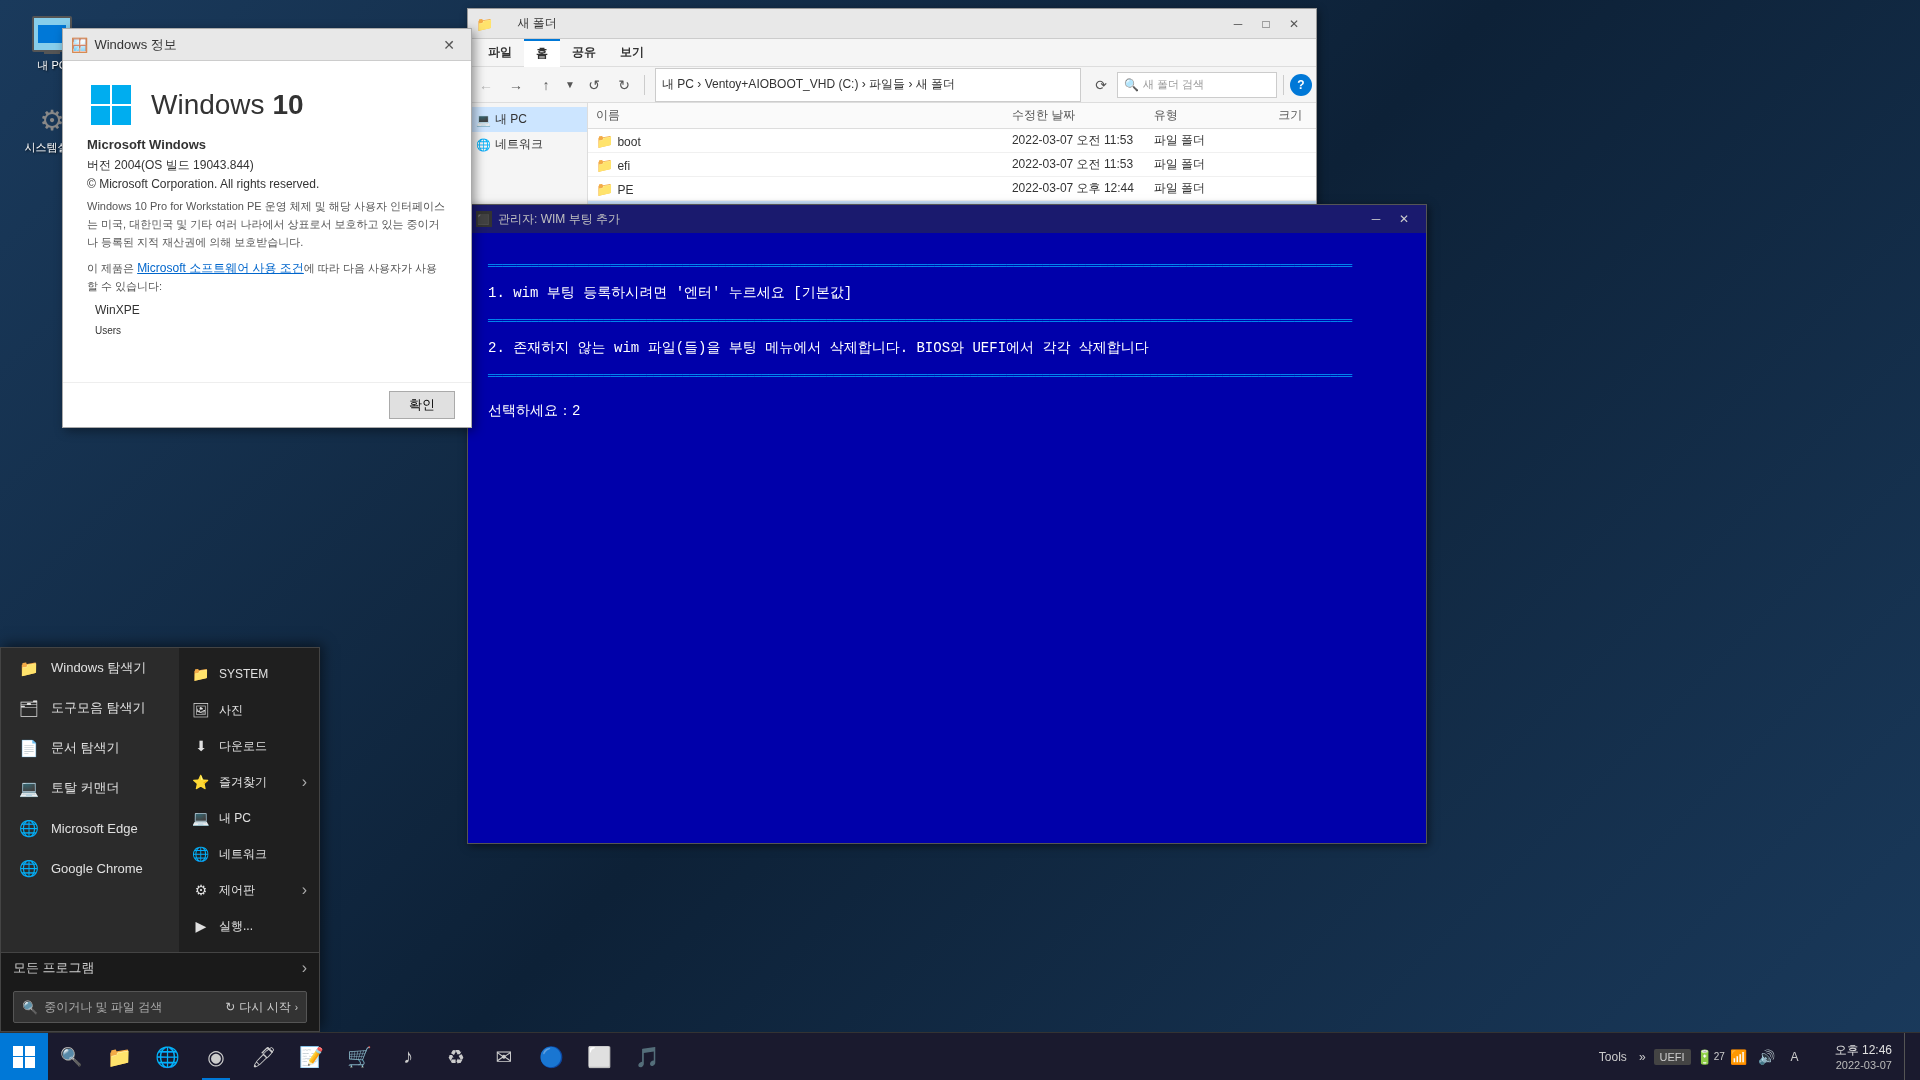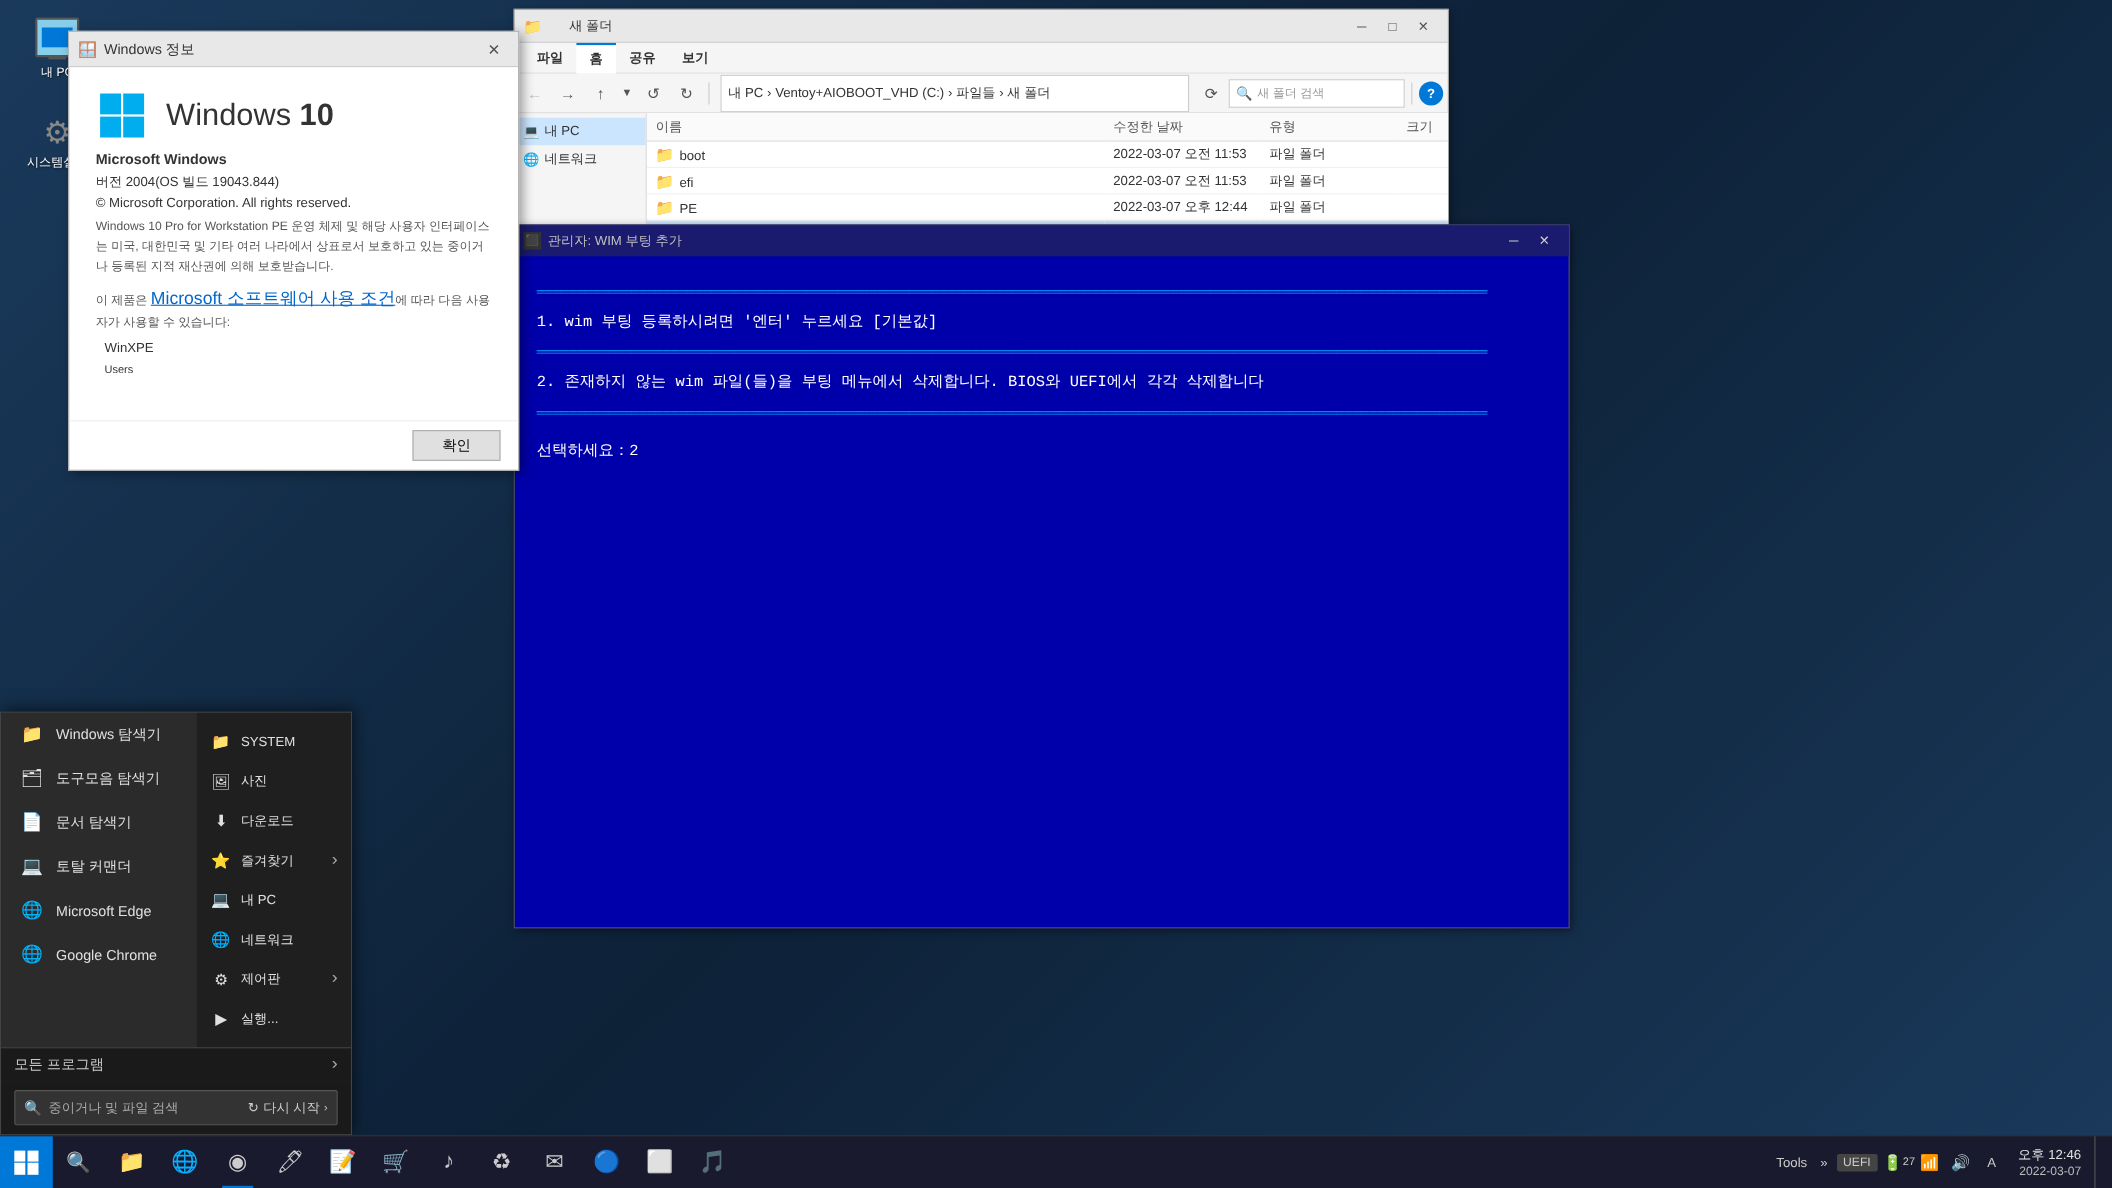--- a/index.html
+++ b/index.html
@@ -344,36 +344,36 @@
     .wid-desc {
       font-size: 11px;
       color: #555;
       line-height: 1.6;
       margin: 4px 0;
     }
     .wid-link {
       color: #0066cc;
       text-decoration: underline;
       cursor: pointer;
-      font-size: 16px;
+      font-size: 12px;
     }
     .wid-users {
       font-size: 11px;
       color: #333;
       line-height: 1.8;
       margin-left: 8px;
     }
     .wid-footer {
       padding: 8px 16px;
       display: flex;
       justify-content: flex-end;
       border-top: 1px solid #eee;
     }
     .wid-ok-btn {
-      width: 80px;
+      width: 66px;
       height: 28px;
       background: #e0e0e0;
       border: 1px solid #aaa;
       cursor: pointer;
       font-size: 13px;
       display: flex;
       align-items: center;
       justify-content: center;
     }
 
@@ -531,20 +531,21 @@
       font-size: 14px;
       color: #ccc;
     }
     .taskbar-clock {
       display: flex;
       flex-direction: column;
       align-items: flex-end;
       padding: 0 8px;
       cursor: pointer;
       color: #e0e0e0;
+      margin-left: 16px;
     }
     .taskbar-clock-time {
       font-size: 12px;
     }
     .taskbar-clock-date {
       font-size: 11px;
       color: #bbb;
     }
     .taskbar-show-desktop {
       width: 8px;

